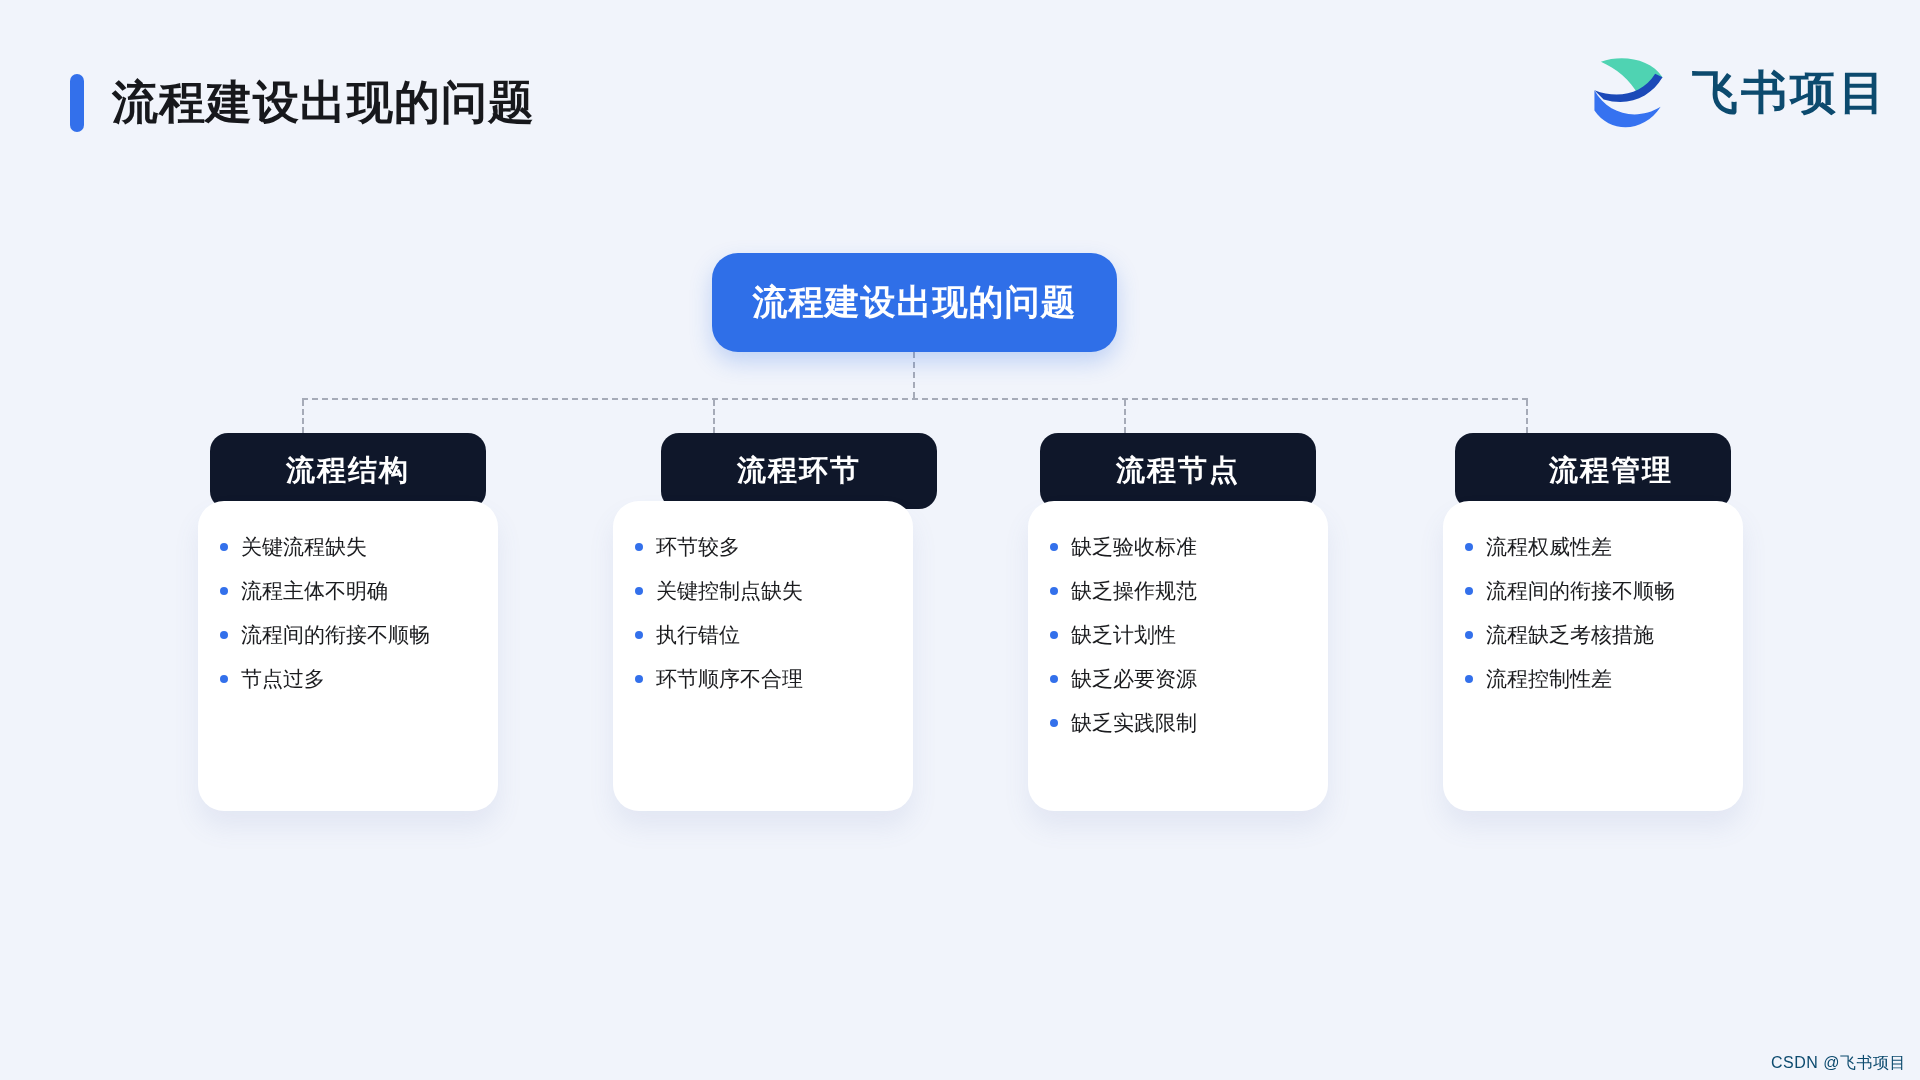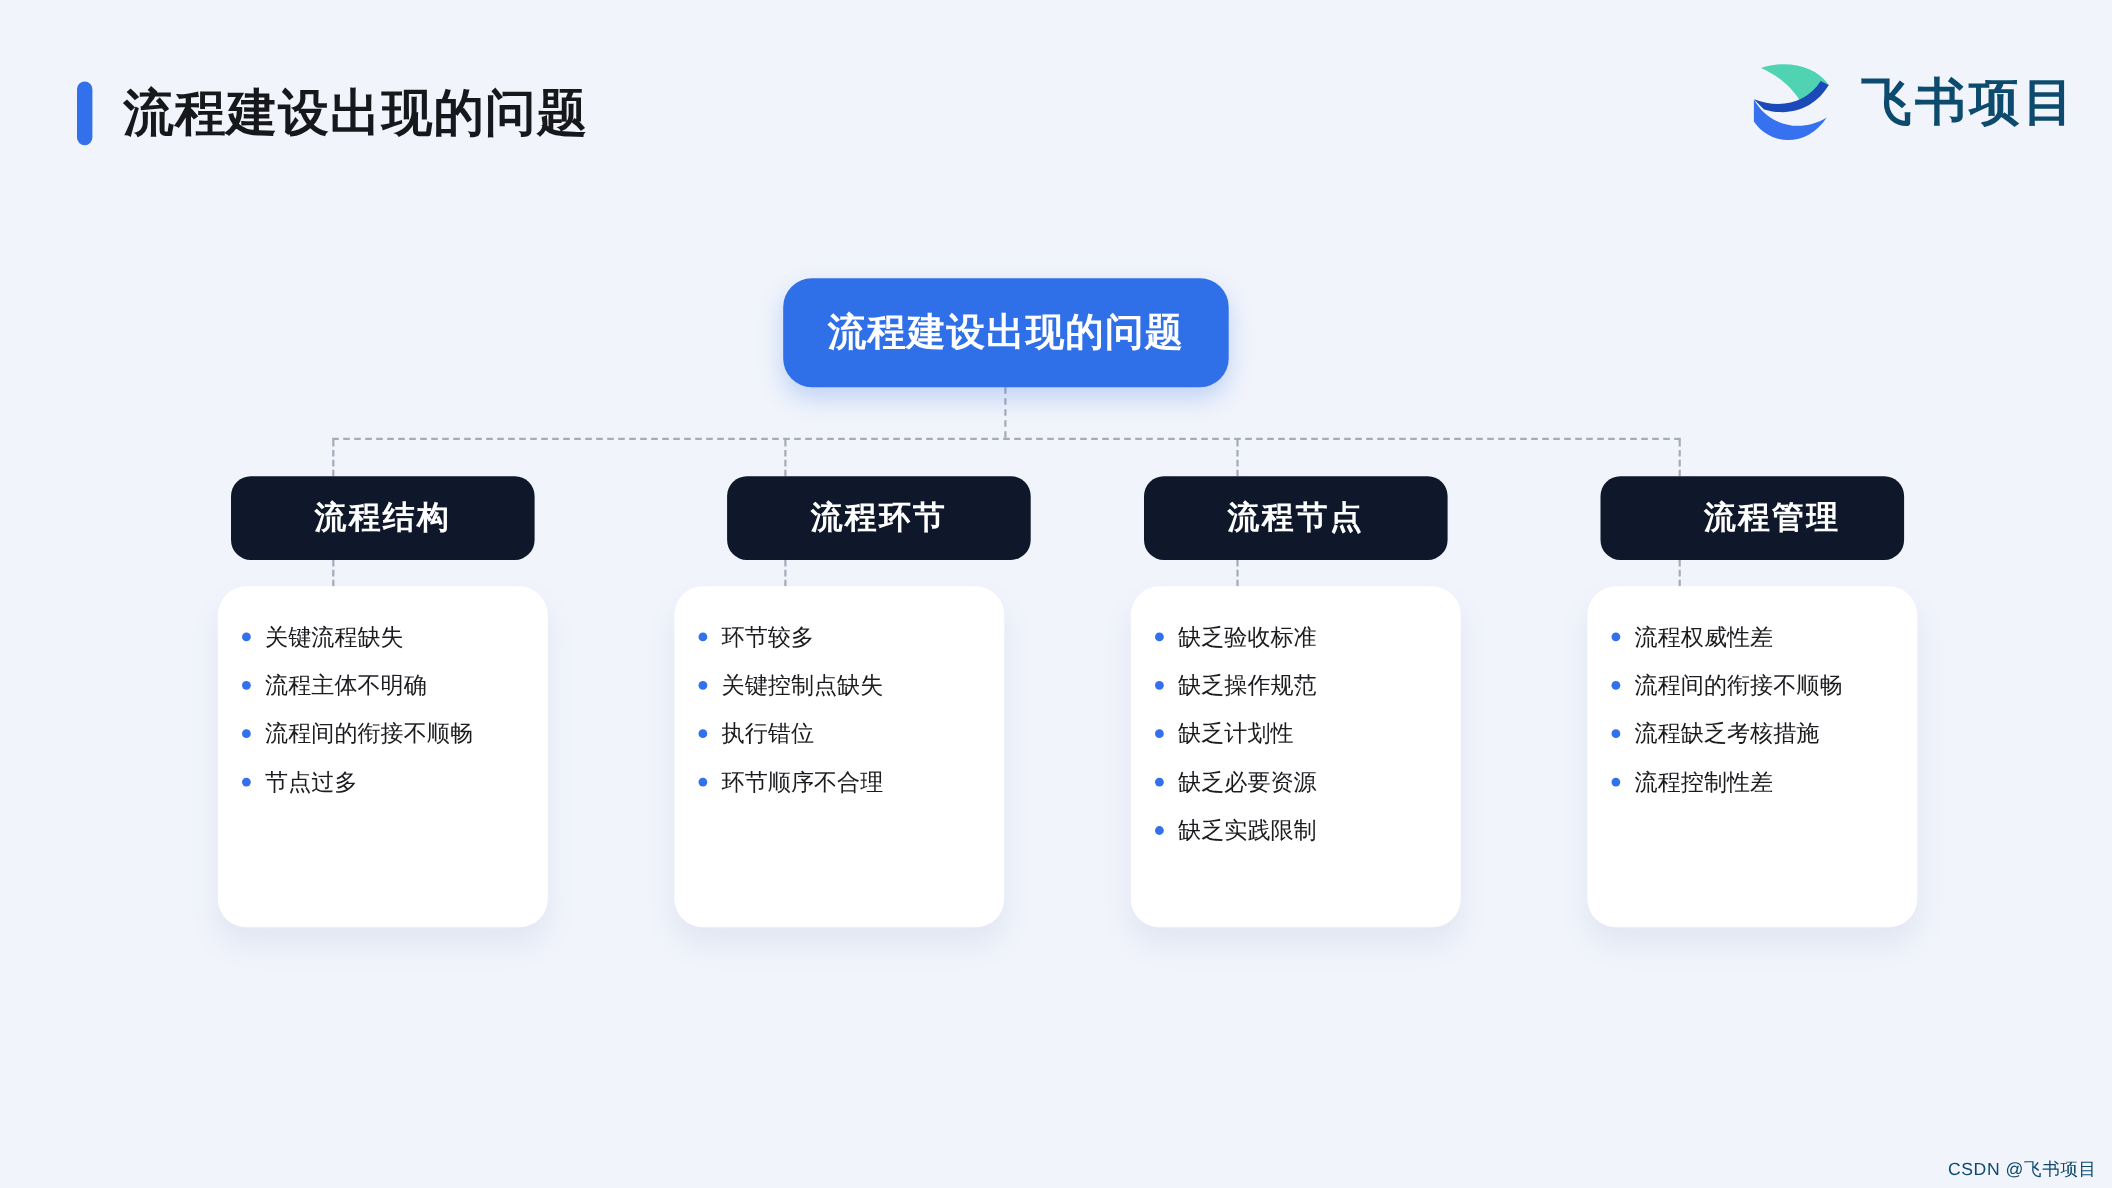--- a/index.html
+++ b/index.html
@@ -39,21 +39,21 @@
   }
   .branch-header {
     position:absolute; top:433px; width:276px; height:76px;
     background:#0f172a; border-radius:18px;
     display:flex; align-items:center; justify-content:center;
     color:#FFFFFF; font-size:29px; font-weight:700; letter-spacing:2px;
   }
   .h1 { left:210px; } .h2 { left:661px; } .h3 { left:1040px; } .h4 { left:1455px;padding-left:36px; }
 
   .card {
-    position:absolute; top:533px; width:300px; height:310px;
+    position:absolute; top:501px; width:300px; height:310px;
     background:#FFFFFF; border-radius:26px;
     box-shadow:0 16px 26px rgba(96,122,180,0.10);
     padding:24px 16px 0 20px;
   }
   .c1 { left:198px; } .c2 { left:613px; } .c3 { left:1028px; } .c4 { left:1443px; }
 
   .card ul { list-style:none; }
   .card li { display:flex; align-items:center; height:44px; }
   .dot {
     width:8px; height:8px; border-radius:50%; background:#3370EB;

